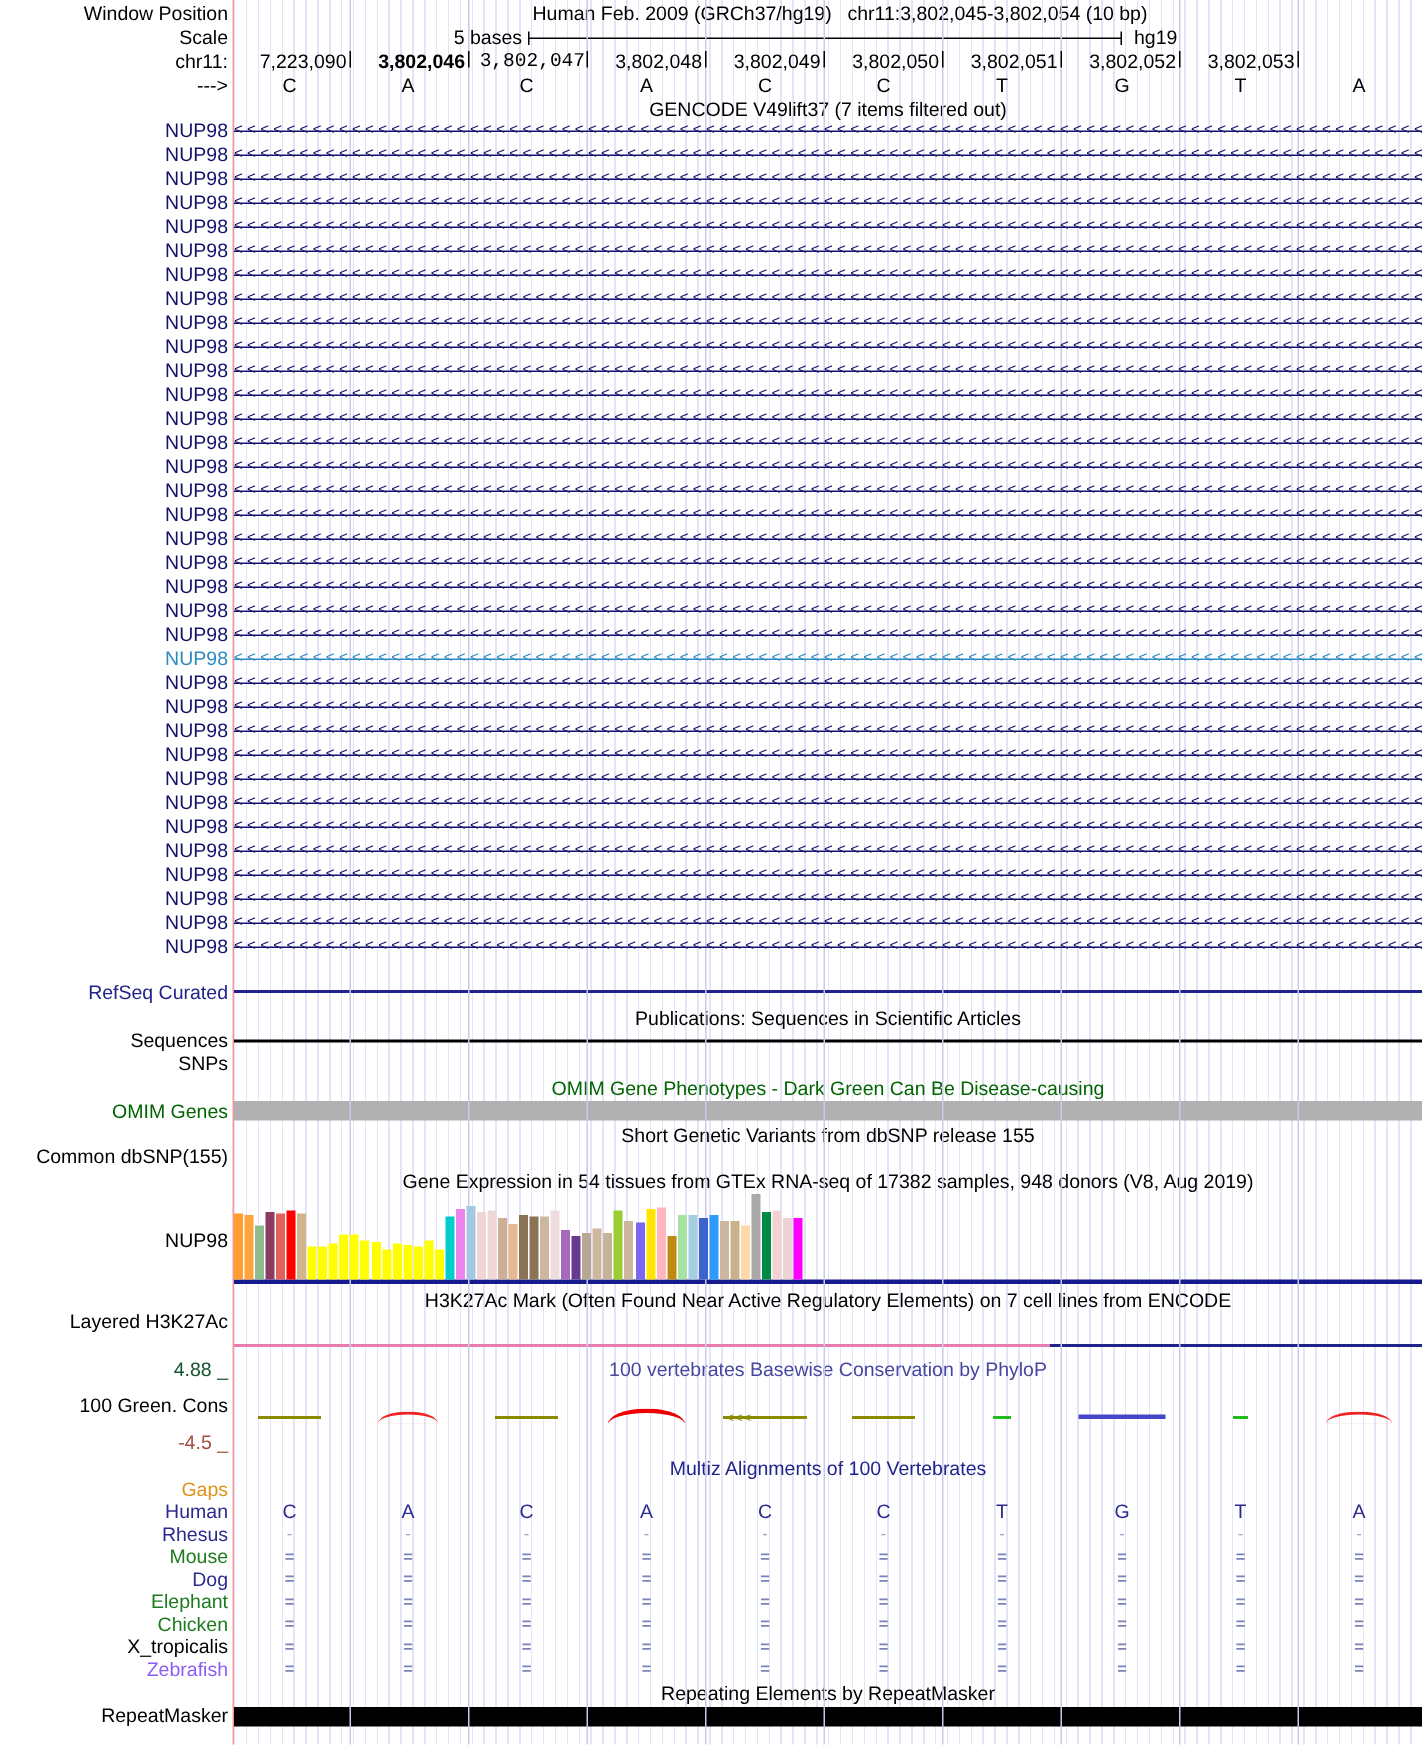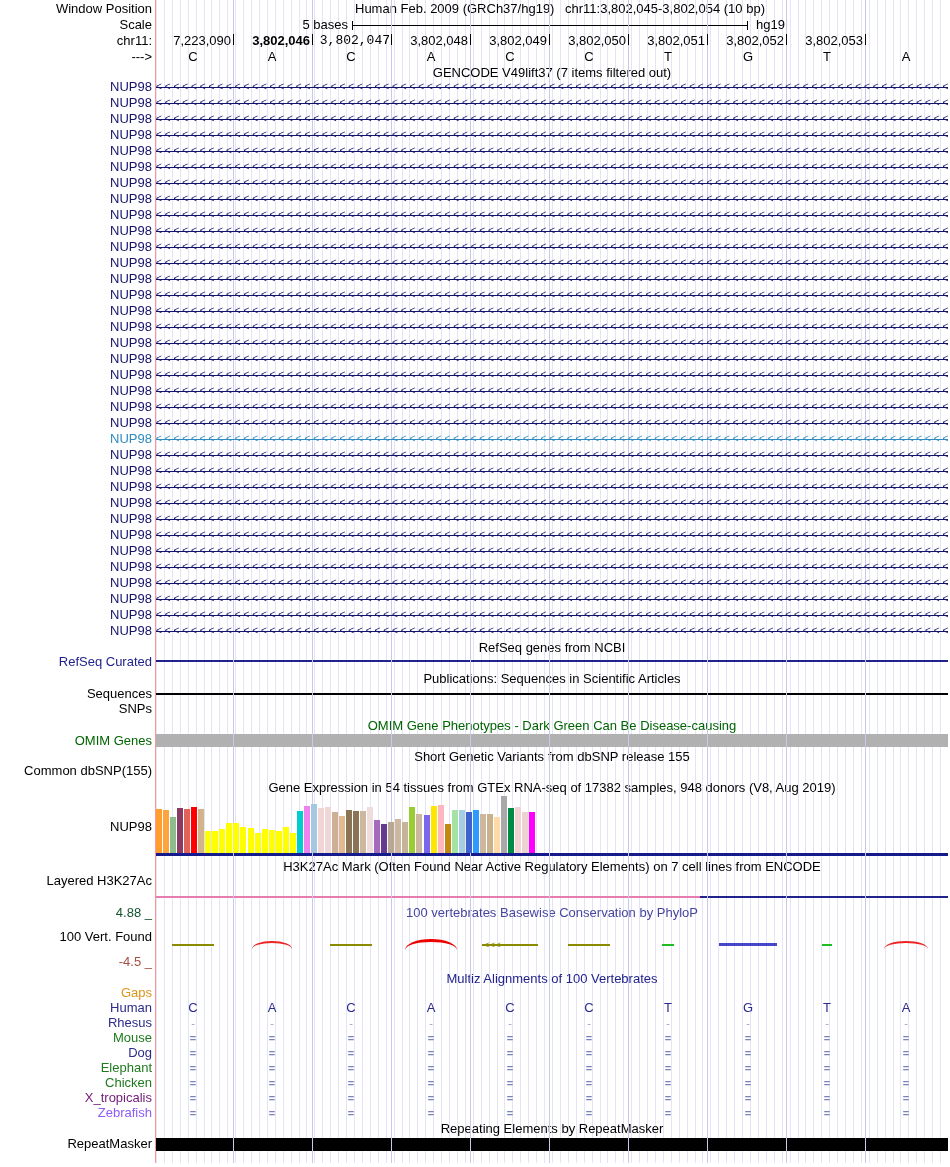--- a/index.html
+++ b/index.html
@@ -71,21 +71,20 @@
   <div class="abs" id="scale-line"></div>
   <div class="abs" id="scale-tick-l"></div>
   <div class="abs" id="scale-tick-r"></div>
   <div id="scale-hg19">hg19</div>
 
   <div class="lab" id="lab-chr">chr11:</div>
   <div class="lab" id="lab-arrow">---&gt;</div>
 
   <div class="ttl" id="ttl-gencode">GENCODE V49lift37 (7 items filtered out)</div>
 
-  <div class="ttl" id="ttl-refseq">RefSeq genes from NCBI</div>
   <div class="lab" id="lab-refseqcur">RefSeq Curated</div>
   <div class="abs" id="line-refseq"></div>
 
   <div class="ttl" id="ttl-pubs">Publications: Sequences in Scientific Articles</div>
   <div class="lab" id="lab-sequences">Sequences</div>
   <div class="abs" id="line-seq"></div>
   <div class="lab" id="lab-snps">SNPs</div>
 
   <div class="ttl" id="ttl-omim">OMIM Gene Phenotypes - Dark Green Can Be Disease-causing</div>
   <div class="abs" id="bar-omim"></div>
@@ -98,21 +97,21 @@
   <div class="lab" id="lab-gtex">NUP98</div>
   <div class="abs" id="gtex-baseline"></div>
 
   <div class="ttl" id="ttl-h3k">H3K27Ac Mark (Often Found Near Active Regulatory Elements) on 7 cell lines from ENCODE</div>
   <div class="lab" id="lab-h3k">Layered H3K27Ac</div>
   <div class="abs" id="h3k-line-pink"></div>
   <div class="abs" id="h3k-line-navy"></div>
 
   <div class="lab" id="lab-phylop-max">4.88 _</div>
   <div class="ttl" id="ttl-phylop">100 vertebrates Basewise Conservation by PhyloP</div>
-  <div class="lab" id="lab-vertcons">100 Vert. Found</div>
+  <div class="lab" id="lab-vertcons">100 Green. Cons</div>
   <div class="lab" id="lab-phylop-min">-4.5 _</div>
 
   <div class="ttl" id="ttl-multiz">Multiz Alignments of 100 Vertebrates</div>
 
   <div class="ttl" id="ttl-rm">Repeating Elements by RepeatMasker</div>
   <div class="lab" id="lab-rm">RepeatMasker</div>
   <div class="abs" id="bar-rm"></div>
 
 <div class="gridline-major" style="left: 233px;"></div>
     <div class="gridline-major" style="left: 312px;"></div>
@@ -451,21 +450,21 @@
     <div class="aln-cell" style="left: 182px; top: 1076px; color: rgb(123, 132, 184); font-size: 11px; font-weight: bold;">=</div>
     <div class="aln-cell" style="left: 261px; top: 1076px; color: rgb(123, 132, 184); font-size: 11px; font-weight: bold;">=</div>
     <div class="aln-cell" style="left: 340px; top: 1076px; color: rgb(123, 132, 184); font-size: 11px; font-weight: bold;">=</div>
     <div class="aln-cell" style="left: 420px; top: 1076px; color: rgb(123, 132, 184); font-size: 11px; font-weight: bold;">=</div>
     <div class="aln-cell" style="left: 499px; top: 1076px; color: rgb(123, 132, 184); font-size: 11px; font-weight: bold;">=</div>
     <div class="aln-cell" style="left: 578px; top: 1076px; color: rgb(123, 132, 184); font-size: 11px; font-weight: bold;">=</div>
     <div class="aln-cell" style="left: 657px; top: 1076px; color: rgb(123, 132, 184); font-size: 11px; font-weight: bold;">=</div>
     <div class="aln-cell" style="left: 737px; top: 1076px; color: rgb(123, 132, 184); font-size: 11px; font-weight: bold;">=</div>
     <div class="aln-cell" style="left: 816px; top: 1076px; color: rgb(123, 132, 184); font-size: 11px; font-weight: bold;">=</div>
     <div class="aln-cell" style="left: 895px; top: 1076px; color: rgb(123, 132, 184); font-size: 11px; font-weight: bold;">=</div>
-    <div class="lab" style="top: 1091px; color: #701a75;">X_tropicalis</div>
+    <div class="lab" style="top: 1091px; color: #000000;">X_tropicalis</div>
     <div class="aln-cell" style="left: 182px; top: 1091px; color: rgb(123, 132, 184); font-size: 11px; font-weight: bold;">=</div>
     <div class="aln-cell" style="left: 261px; top: 1091px; color: rgb(123, 132, 184); font-size: 11px; font-weight: bold;">=</div>
     <div class="aln-cell" style="left: 340px; top: 1091px; color: rgb(123, 132, 184); font-size: 11px; font-weight: bold;">=</div>
     <div class="aln-cell" style="left: 420px; top: 1091px; color: rgb(123, 132, 184); font-size: 11px; font-weight: bold;">=</div>
     <div class="aln-cell" style="left: 499px; top: 1091px; color: rgb(123, 132, 184); font-size: 11px; font-weight: bold;">=</div>
     <div class="aln-cell" style="left: 578px; top: 1091px; color: rgb(123, 132, 184); font-size: 11px; font-weight: bold;">=</div>
     <div class="aln-cell" style="left: 657px; top: 1091px; color: rgb(123, 132, 184); font-size: 11px; font-weight: bold;">=</div>
     <div class="aln-cell" style="left: 737px; top: 1091px; color: rgb(123, 132, 184); font-size: 11px; font-weight: bold;">=</div>
     <div class="aln-cell" style="left: 816px; top: 1091px; color: rgb(123, 132, 184); font-size: 11px; font-weight: bold;">=</div>
     <div class="aln-cell" style="left: 895px; top: 1091px; color: rgb(123, 132, 184); font-size: 11px; font-weight: bold;">=</div>

